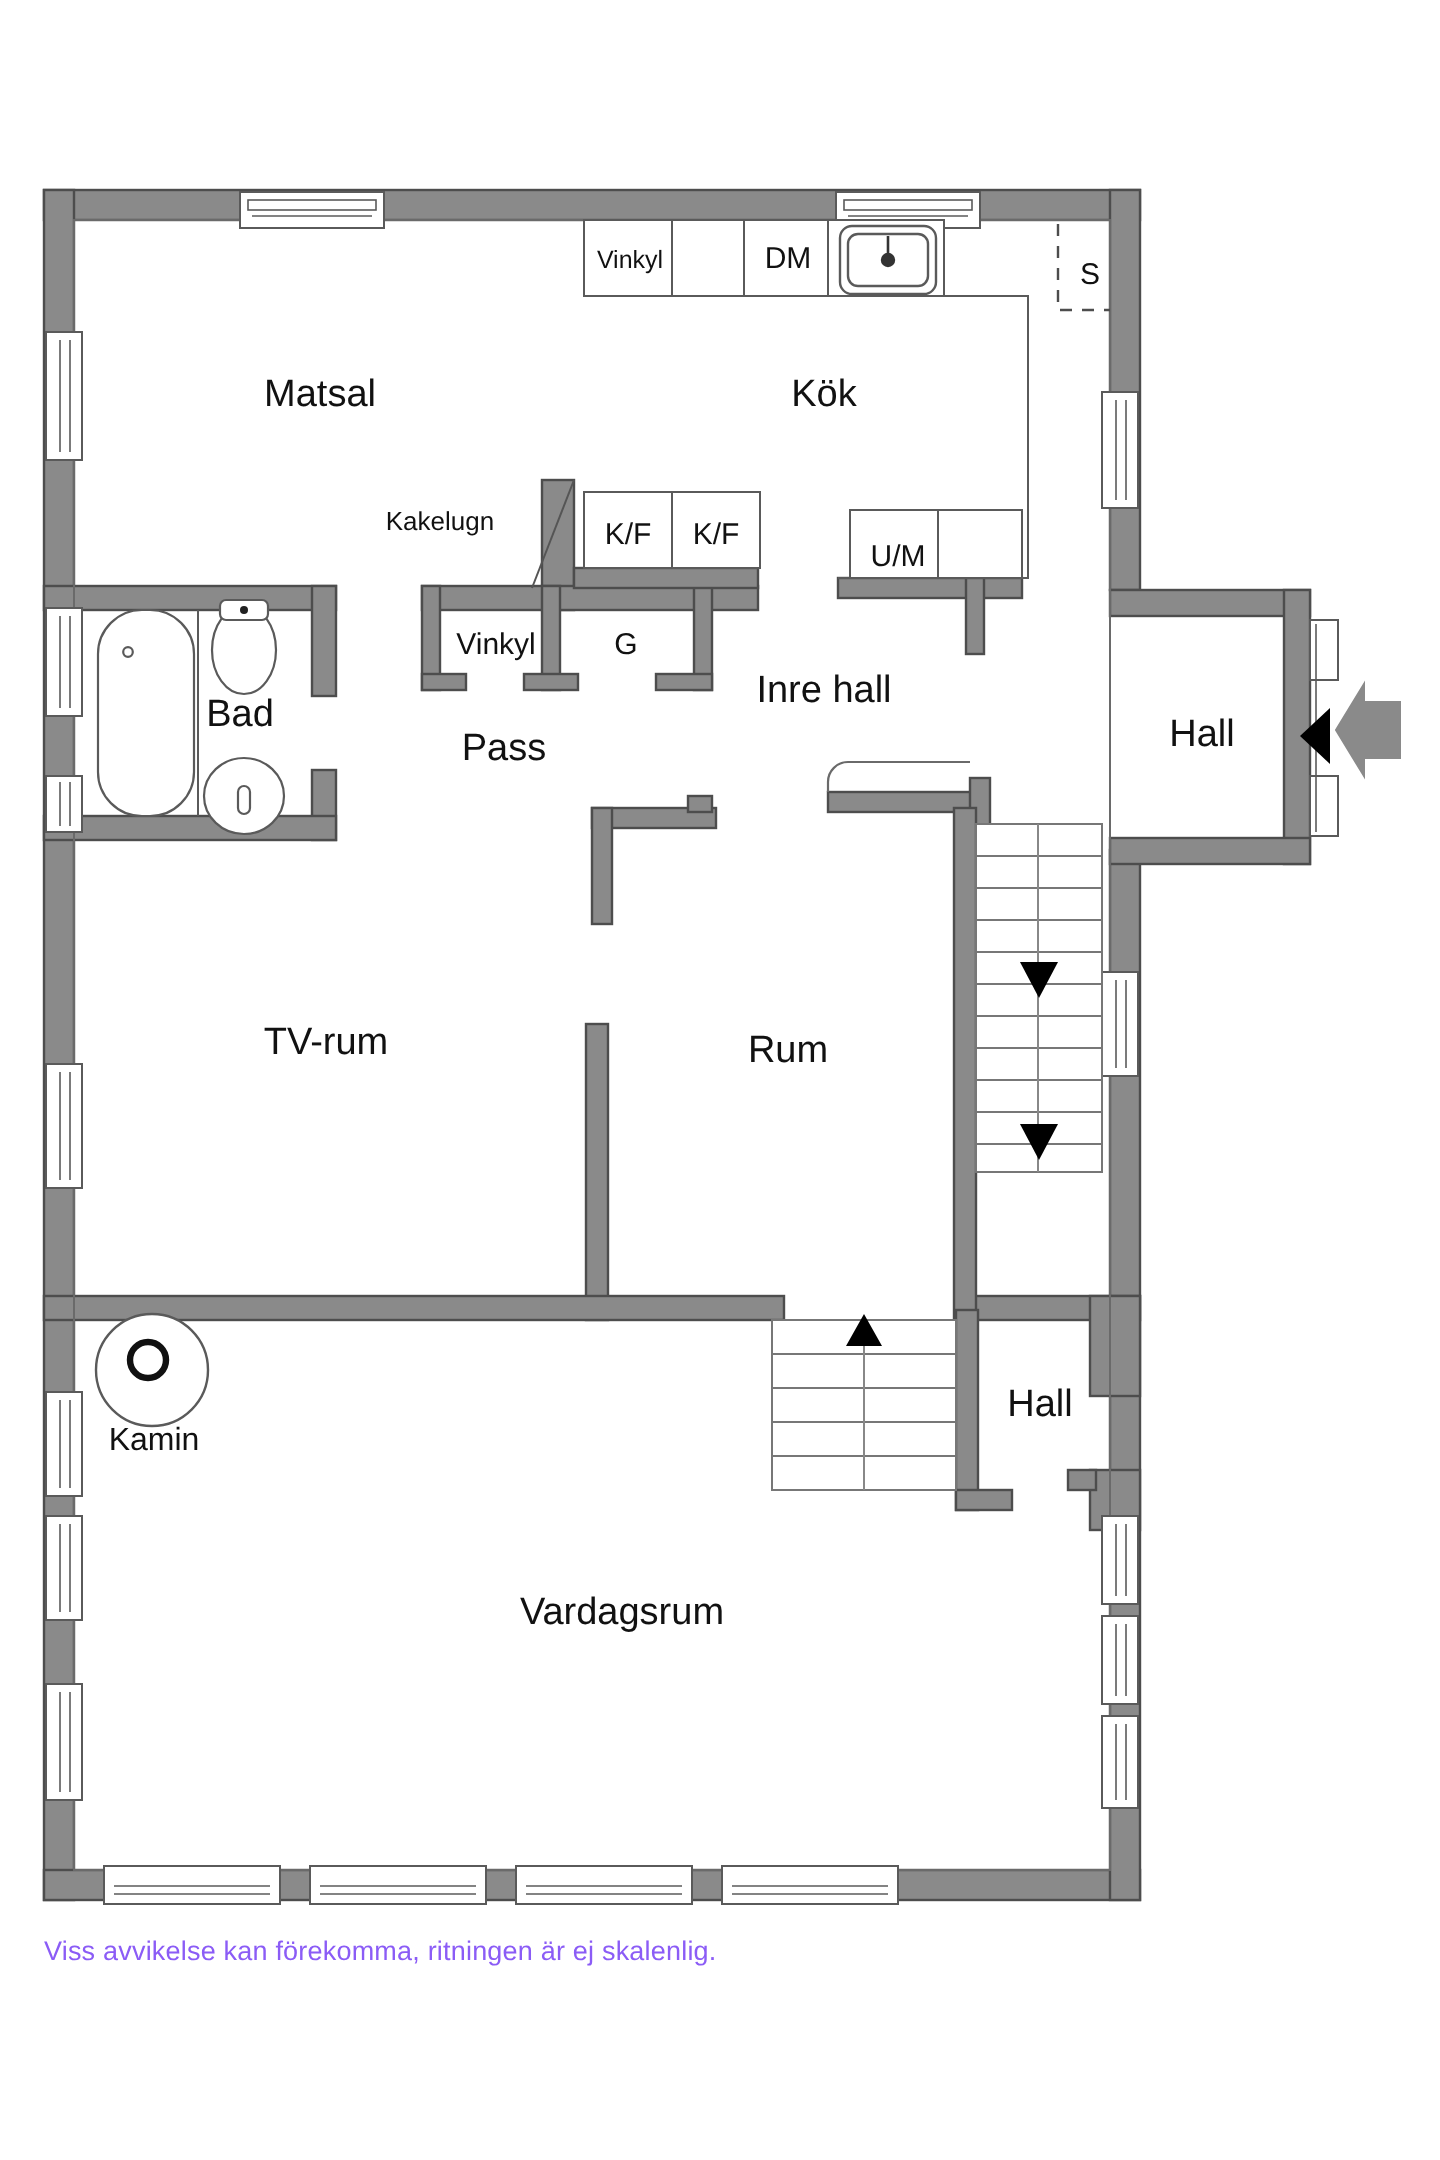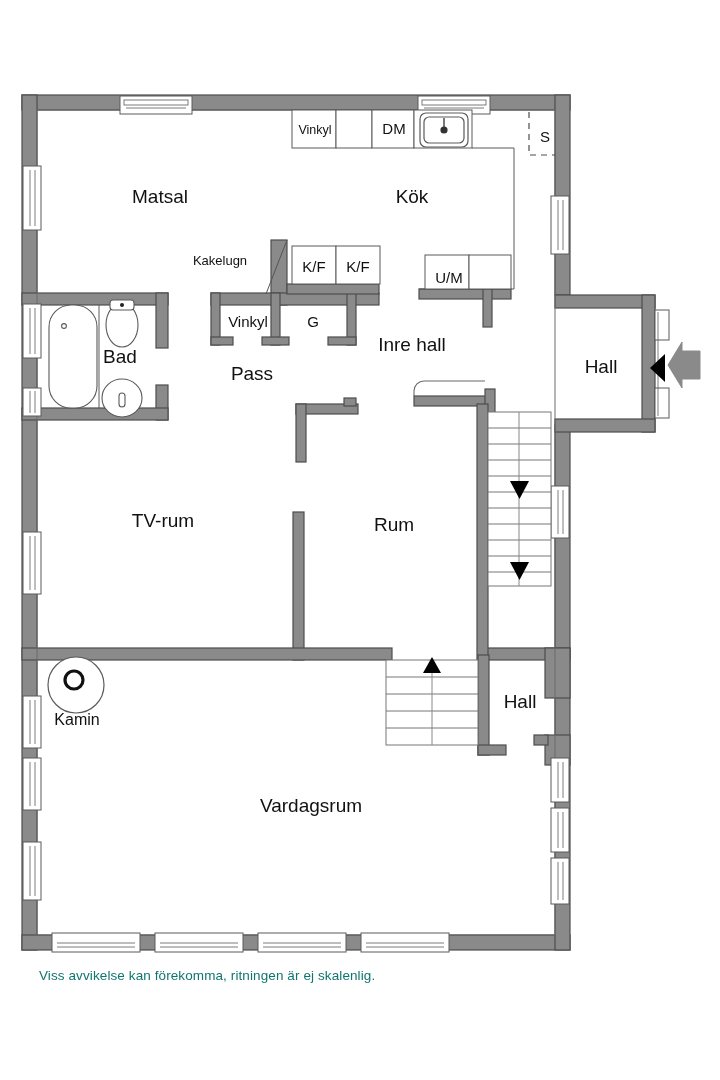--- a/index.html
+++ b/index.html
@@ -20,24 +20,24 @@
     height: 1080px;
     background: #ffffff;
   }
   #floorplan-svg {
     position: absolute;
     left: 0;
     top: 0;
   }
   .disclaimer {
     position: absolute;
-    left: 39px;
+    left: 22px;
     top: 968px;
     font-size: 13.5px;
-    color: #0f766e;
+    color: #8b5cf6;
     font-family: "Liberation Sans", sans-serif;
     letter-spacing: 0.1px;
     white-space: nowrap;
   }
   text {
     font-family: "Liberation Sans", sans-serif;
     fill: #111111;
   }
   .room-label { font-size: 19px; }
   .room-label-sm { font-size: 16px; }

